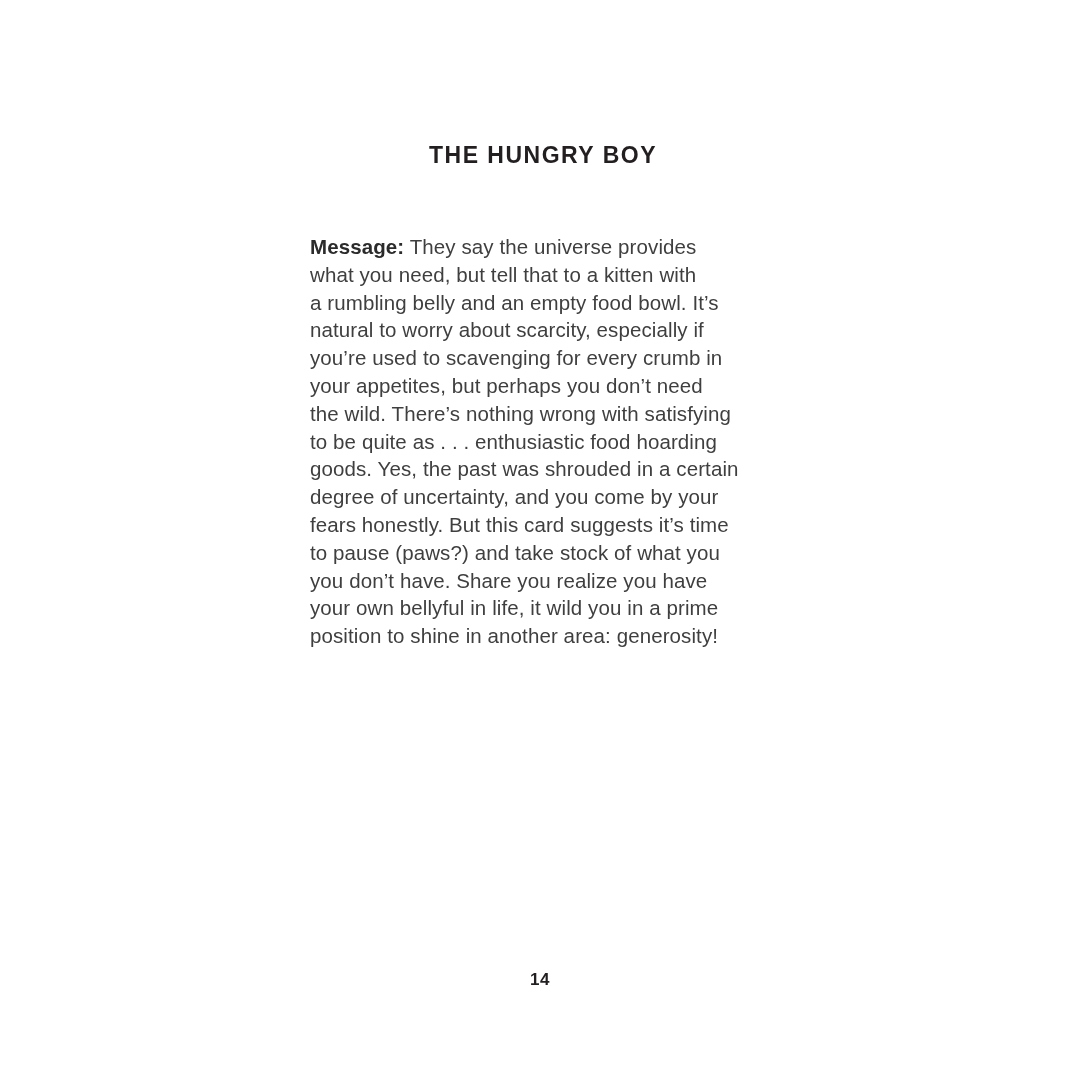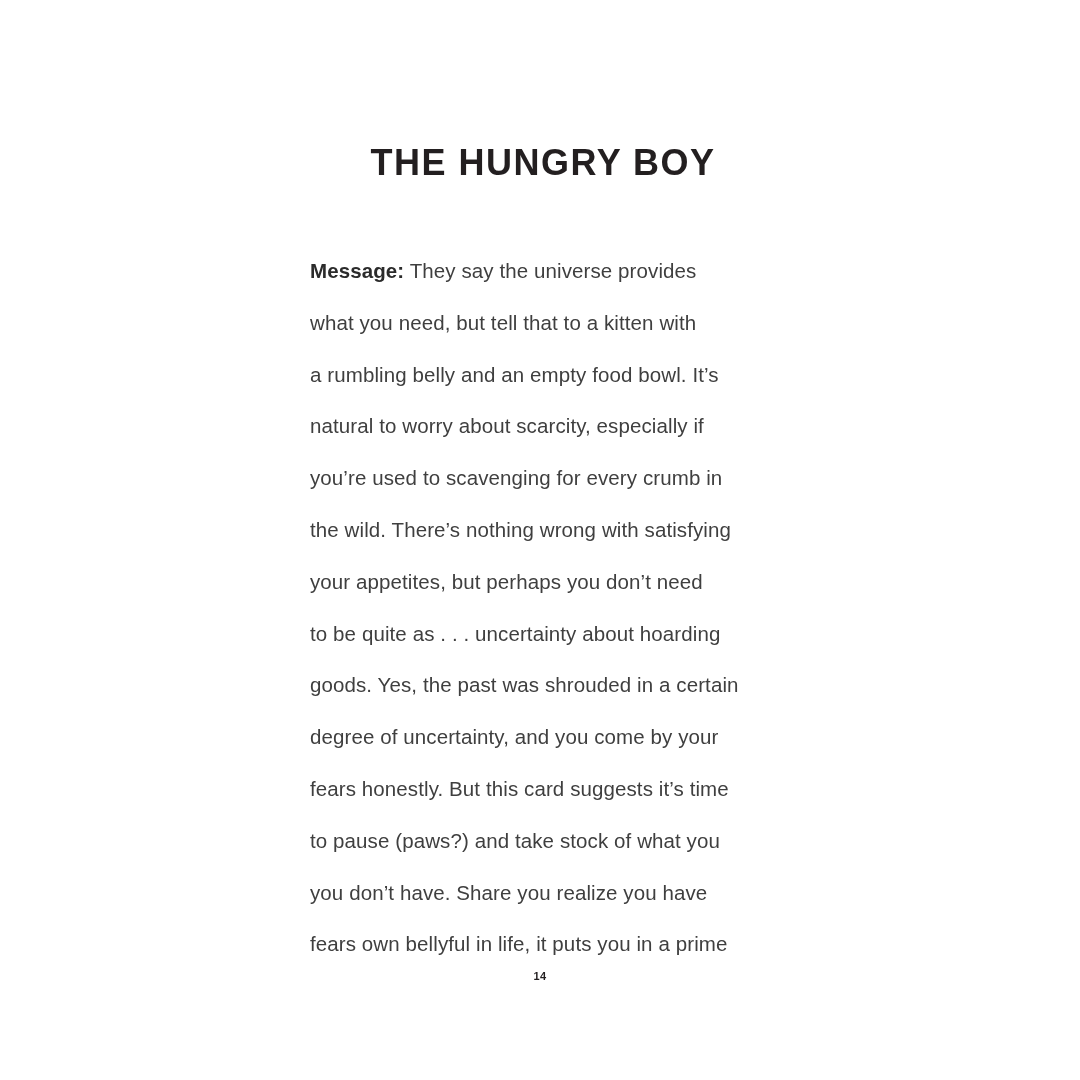--- a/index.html
+++ b/index.html
@@ -15,51 +15,50 @@
     font-family: "Liberation Sans", sans-serif;
     overflow: hidden;
   }
   .title {
     position: absolute;
     top: 142px;
     left: 310px;
     width: 466px;
     margin: 0;
     text-align: center;
-    font-size: 36px;
+    font-size: 23px;
     font-weight: 700;
     letter-spacing: 1.5px;
     color: var(--title, #231f20);
     white-space: nowrap;
   }
   .body-text {
     position: absolute;
     top: 233px;
     left: 310px;
     width: 500px;
     font-size: 20.5px;
     line-height: 27.8px;
     letter-spacing: 0.1px;
     color: var(--body, #3f3f3f);
   }
   .body-text .line {
     white-space: nowrap;
-    margin-top: 24px;
   }
   .message-label {
     font-weight: 700;
     color: var(--label, #2b2b2b);
   }
   .page-number {
     position: absolute;
     top: 970px;
     left: 0;
     width: 1080px;
     text-align: center;
-    font-size: 11px;
+    font-size: 17px;
     font-weight: 700;
     letter-spacing: 0.5px;
     color: var(--title, #231f20);
   }
 </style>
 </head>
 <body>
 
 <div class="page">
 
@@ -68,27 +67,28 @@
   <div class="body-text">
     <div class="line">
       <span class="message-label">Message:</span>
       <span>They say the universe provides</span>
     </div>
     <div id="body-lines">
         <div class="line">what you need, but tell that to a kitten with</div>
         <div class="line">a rumbling belly and an empty food bowl. It’s</div>
         <div class="line">natural to worry about scarcity, especially if</div>
         <div class="line">you’re used to scavenging for every crumb in</div>
+        <div class="line">your appetites, but perhaps you don’t need</div>
         <div class="line">the wild. There’s nothing wrong with satisfying</div>
-        <div class="line">your appetites, but perhaps you don’t need</div>
-        <div class="line">to be quite as . . . uncertainty about hoarding</div>
+        <div class="line">to be quite as . . . enthusiastic food hoarding</div>
         <div class="line">goods. Yes, the past was shrouded in a certain</div>
         <div class="line">degree of uncertainty, and you come by your</div>
         <div class="line">fears honestly. But this card suggests it’s time</div>
         <div class="line">to pause (paws?) and take stock of what you</div>
         <div class="line">you don’t have. Share you realize you have</div>
-        <div class="line">fears own bellyful in life, it puts you in a prime</div>
+        <div class="line">your own bellyful in life, it wild you in a prime</div>
+        <div class="line">position to shine in another area: generosity!</div>
       </div>
   </div>
 
   <div class="page-number">14</div>
 
 </div>
 
 </body></html>

